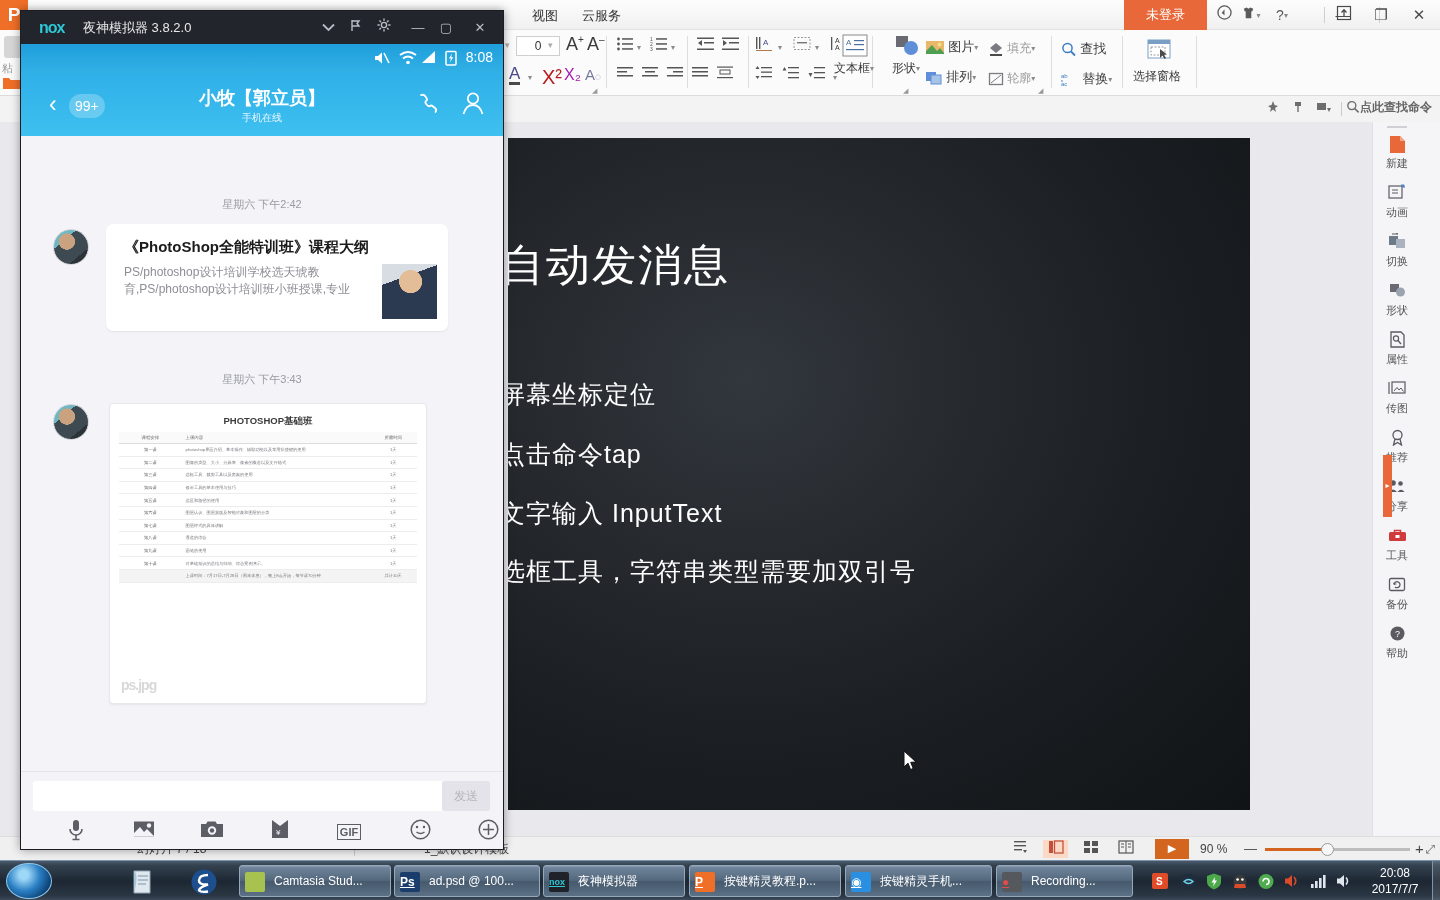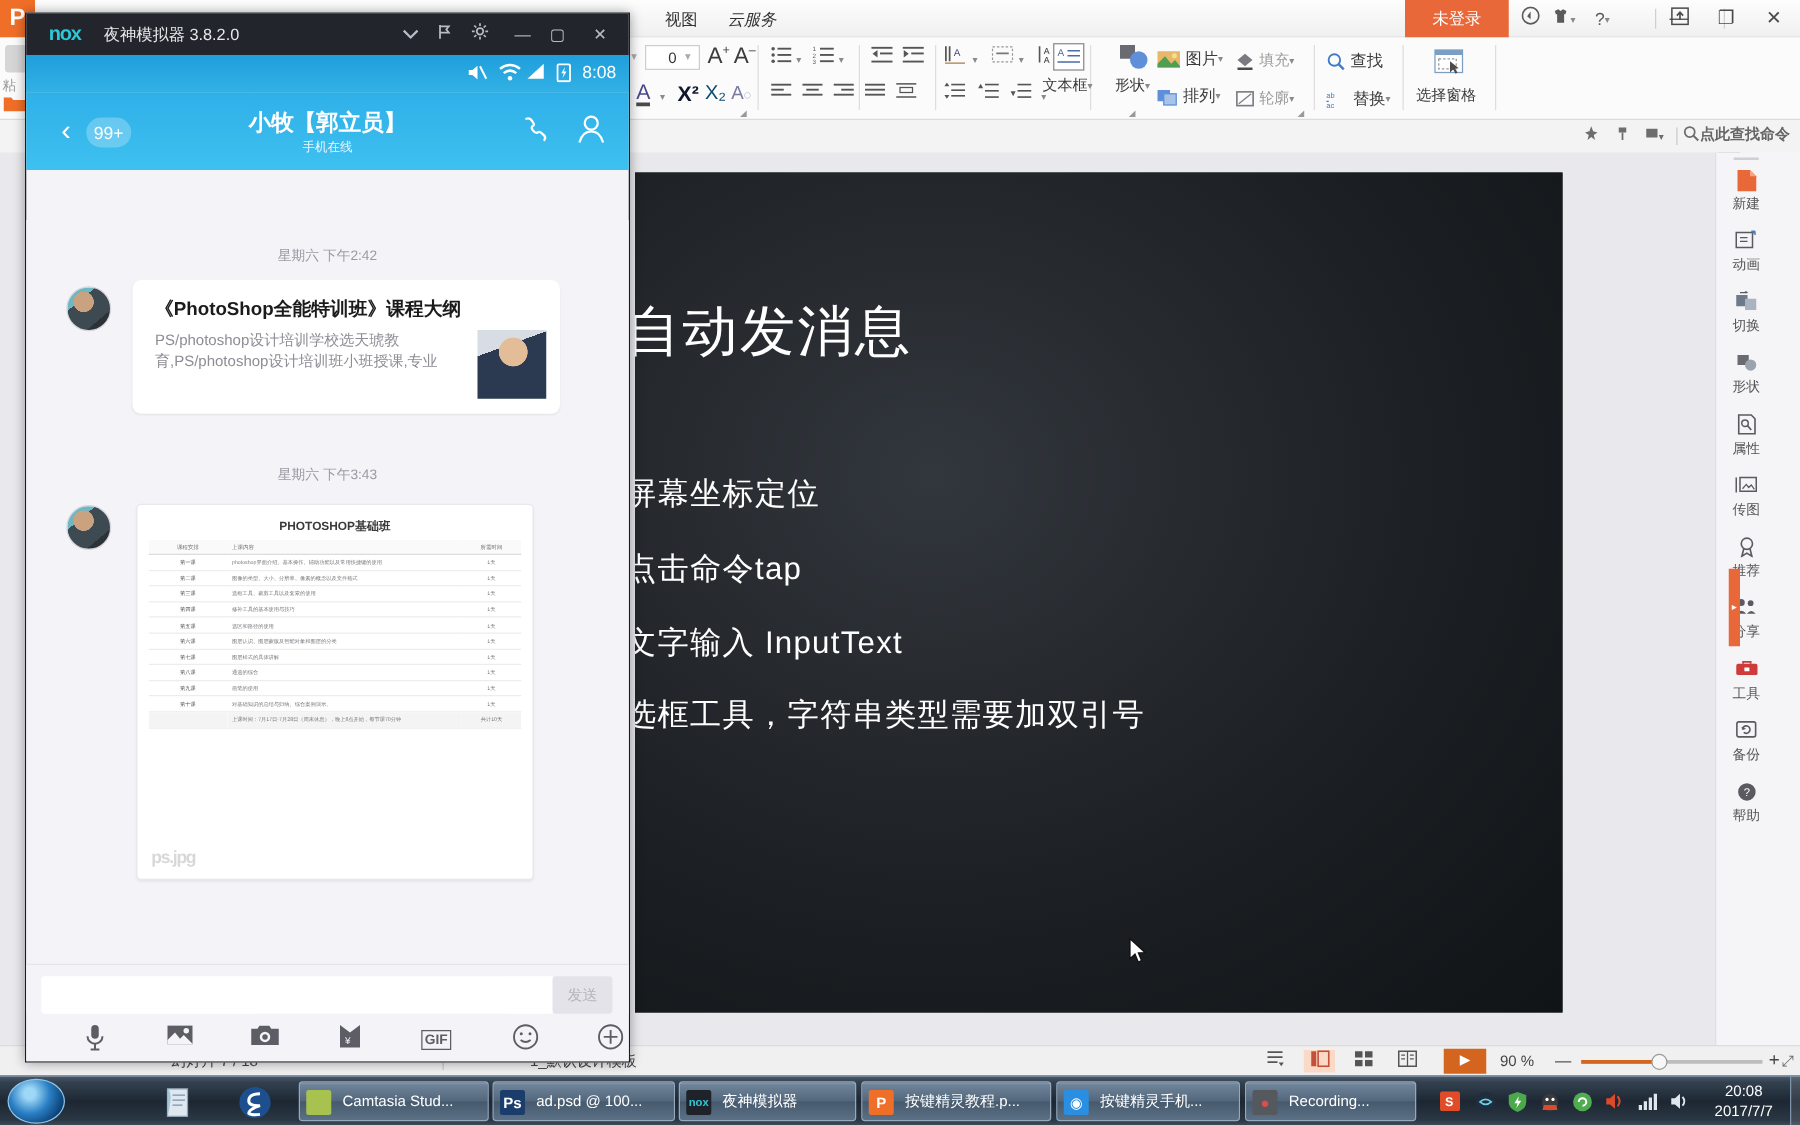--- a/index.html
+++ b/index.html
@@ -292,42 +292,42 @@
   .qlaunch { position:absolute; top:7px; width:28px; height:28px; }
   .task-btn {
     position:absolute; top:4px; height:32px;
     background:linear-gradient(#8c9fb3 0%, #6e8399 6%, #54687d 48%, #46596d 52%, #5c7186 100%);
     border:1px solid #95a9bd; border-radius:3px;
     font-size:12px; color:#fff; line-height:31px; padding-left:34px;
     white-space:nowrap; overflow:hidden;
   }
   .task-ic {
     position:absolute; left:5px; top:6px; width:20px; height:20px; border-radius:2px;
-    text-align:center; line-height:20px; font-size:12px; font-weight:bold; color:#fff;
+    line-height:20px; font-size:12px; font-weight:bold; color:#fff;text-decoration:underline;
   }
   .tray-ic { position:absolute; top:12px; width:16px; height:16px; }
   #clock {
     position:absolute; right:10px; top:4px; width:70px; text-align:center;
     color:#fff; font-size:12px; line-height:16px;
   }
   #clock span { display:block; }
   #show-desktop {
     position:absolute; right:0; top:0; width:8px; height:40px;
     background:rgba(255,255,255,.1); border-left:1px solid #7e94ab;
   }
 </style>
 </head>
 <body>
 
 <div id="wps-window">
 
   <div id="wps-titlebar">
     <div id="wps-logo">P</div>
     <div class="wps-menu-item" style="left:526px;">视图</div>
-    <div class="wps-menu-item" style="left:576px;font-style:italic;">云服务</div>
+    <div class="wps-menu-item" style="left:576px;">云服务</div>
 
     <div id="wps-login-badge">未登录</div>
 
     <div class="tb-icon" style="right:207px;width:18px;">
       <svg width="15" height="15" viewBox="0 0 16 16">
           <circle cx="8" cy="8" r="7" fill="none" stroke="#5a5a5a" stroke-width="1.4"></circle>
           <path d="M5 8.5 L8 4.5 L8 11 Z" fill="#5a5a5a"></path>
         </svg>
     </div>
     <div class="tb-icon" style="right:177px;width:24px;">
@@ -360,22 +360,22 @@
     </div>
 
     <div class="rb-cell" style="left:505px;top:10px;font-size:9px;color:#aaa;">▾</div>
     <div class="rb-box" style="left:516px;top:6px;width:44px;height:20px;line-height:19px;">0</div>
     <div class="rb-cell" style="left:548px;top:10px;font-size:9px;color:#aaa;">▾</div>
     <div class="rb-cell" style="left:566px;top:4px;font-size:18px;color:#3b3b3b;">A<sup style="font-size:10px;">+</sup></div>
     <div class="rb-cell" style="left:587px;top:4px;font-size:18px;color:#3b3b3b;">A<sup style="font-size:10px;">–</sup></div>
 
     <div class="rb-cell" style="left:509px;top:35px;font-size:17px;color:#4a4a8a;border-bottom:3px solid #4a4a4a;line-height:17px;">A</div>
     <div class="rb-cell" style="left:528px;top:40px;"><span class="caret">▾</span></div>
-    <div class="rb-cell" style="left:542px;top:36px;font-size:17px;color:#0f172a;font-weight:bold;">X²</div>
-    <div class="rb-cell" style="left:564px;top:36px;font-size:16px;color:#0c4a6e;">X₂</div>
+    <div class="rb-cell" style="left:542px;top:36px;font-size:20px;color:#b91c1c;">X²</div>
+    <div class="rb-cell" style="left:564px;top:36px;font-size:16px;color:#a21caf;">X₂</div>
     <div class="rb-cell" style="left:585px;top:36px;font-size:15px;color:#7a7aa0;">A<span style="font-size:10px;">◌</span></div>
     <div class="rb-cell" style="left:592px;top:57px;font-size:7px;color:#999;">◢</div>
 
     <div class="rb-sep" style="left:606px;"></div>
 
     <div class="rb-cell" style="left:616px;top:6px;">
       <svg width="18" height="16" viewBox="0 0 18 16">
           <circle cx="2.5" cy="3" r="1.4" fill="#555"></circle>
           <circle cx="2.5" cy="8" r="1.4" fill="#555"></circle>
           <circle cx="2.5" cy="13" r="1.4" fill="#555"></circle>

